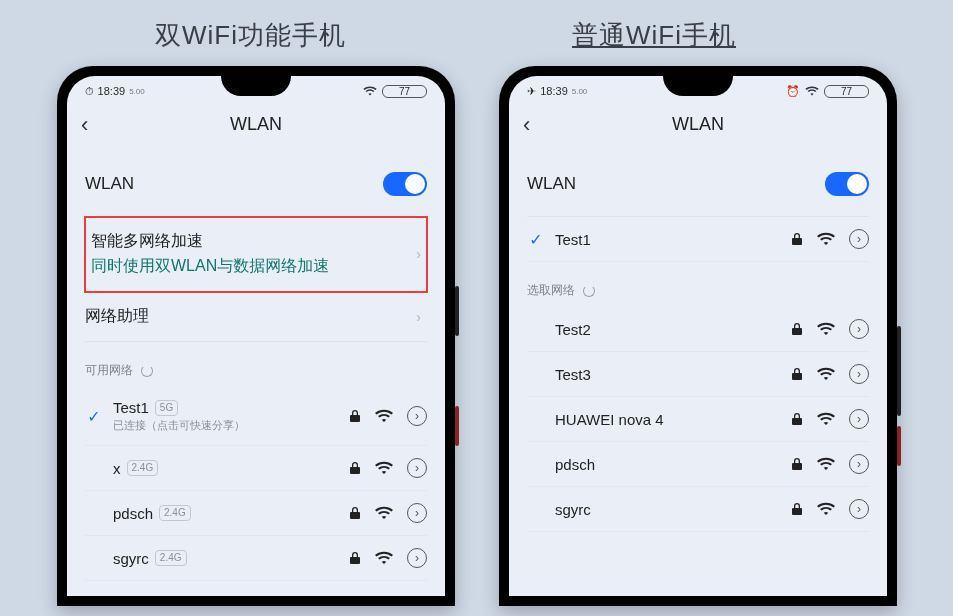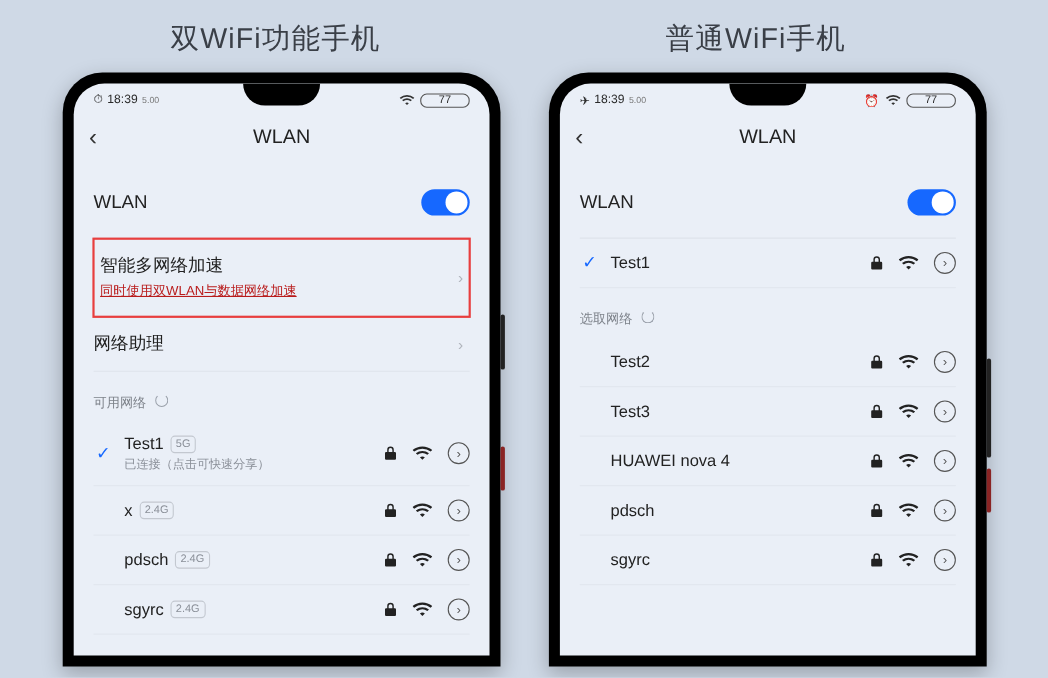--- a/index.html
+++ b/index.html
@@ -16,21 +16,21 @@
     height: 616px;
   }
   .col-title {
     position: absolute;
     top: 18px;
     font-size: 26px;
     color: #3a3f47;
     letter-spacing: 1px;
   }
   .col-title.left { left: 155px; }
-  .col-title.right { left: 605px; }
+  .col-title.right { left: 572px; text-decoration: underline; }
 
   .phone {
     position: absolute;
     top: 66px;
     width: 398px;
     height: 540px;
     background: #000;
     border-radius: 36px 36px 0 0;
     box-shadow: 0 6px 18px rgba(0,0,0,0.25);
     padding: 10px;
@@ -100,28 +100,28 @@
     width:20px; height:20px; border-radius:50%; background:#fff;
   }
 
   .setting {
     padding: 14px 0;
     border-bottom: 1px solid rgba(0,0,0,0.05);
     display:flex; flex-direction:column; gap:4px; position:relative;
   }
   .setting.highlight { outline: 2px solid #e83e3e; outline-offset: -1px; padding-left:6px; padding-right:6px; }
   .setting .title { font-size:16px; color:#222; }
-  .setting .sub { font-size:12px; color:#b91c1c;text-decoration:underline; }
+  .setting .sub { font-size:16px; color:#0f766e; }
   .setting .chev {
     position:absolute; right:6px; top:50%; transform:translateY(-50%);
     color:#b0b4bc; font-size:14px;
   }
 
   .group-label {
-    display:flex; gap:8px;
+    display:flex; align-items:center; gap:8px;
     font-size:12px; color:#7d828a;
     padding: 20px 0 8px 0;
   }
 
   .net-row {
     display:flex; align-items:center; gap:10px;
     padding: 12px 0;
     border-bottom: 1px solid rgba(0,0,0,0.03);
   }
   .net-row .check { width:18px; color:#1668ff; font-size:16px; text-align:center; }

